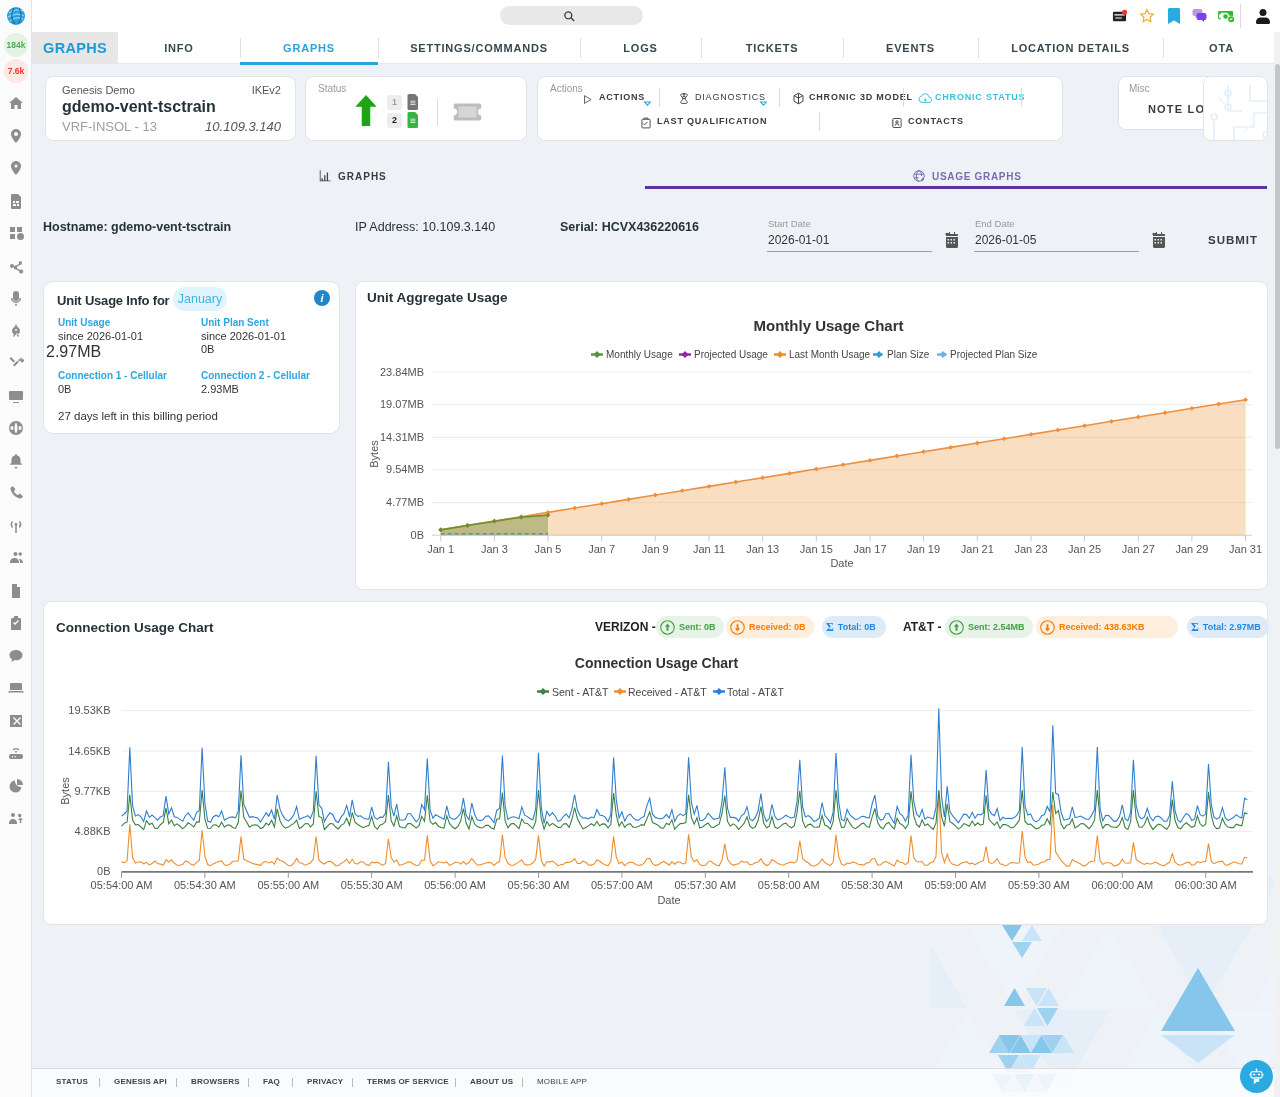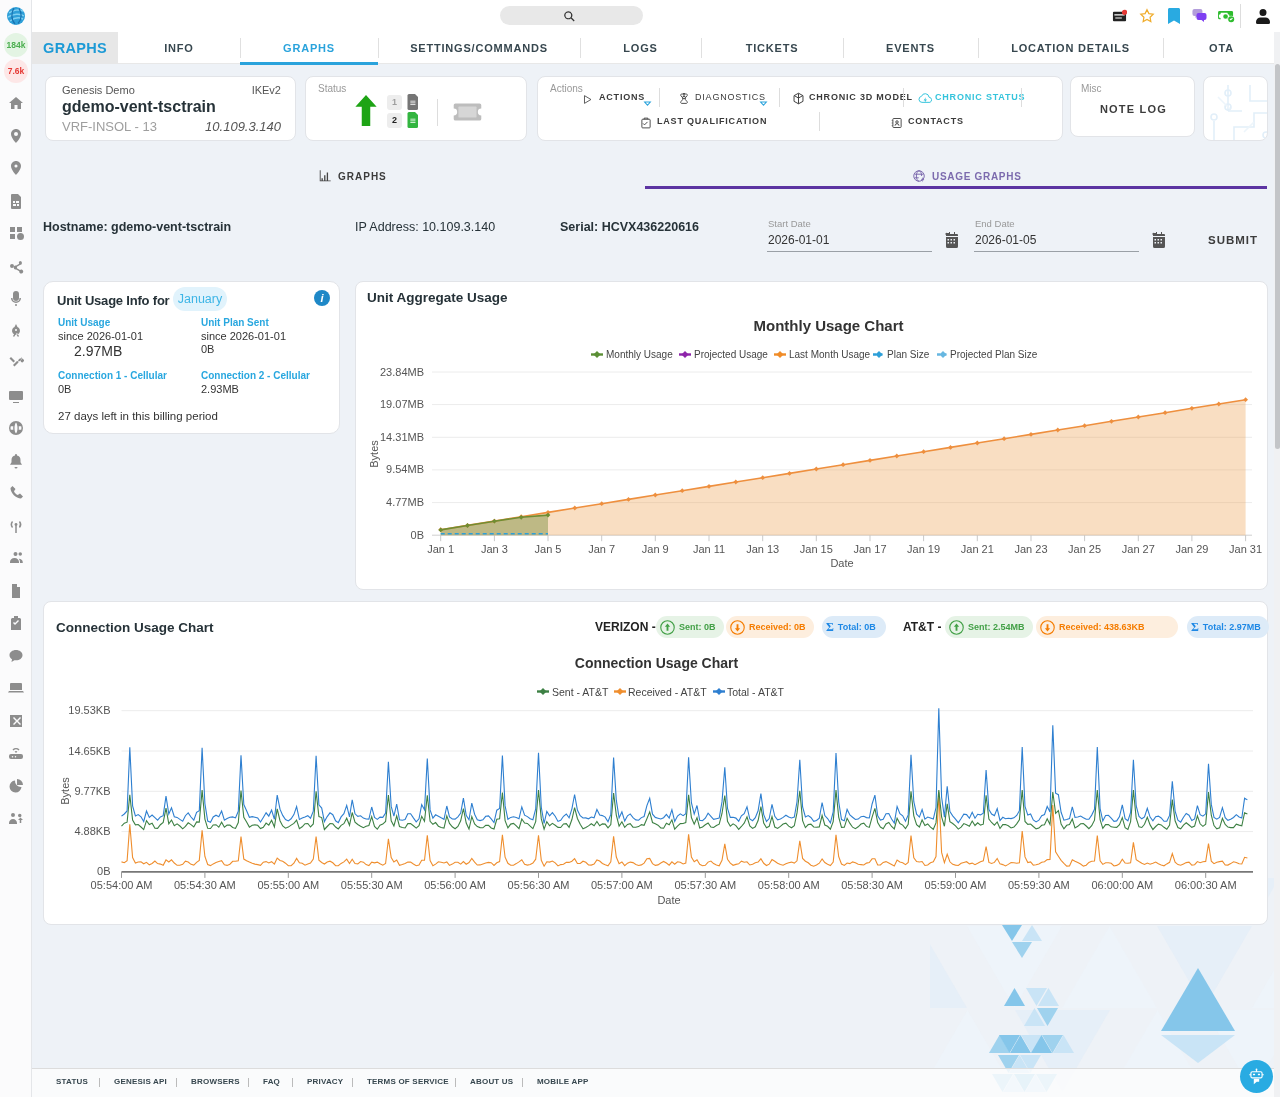--- a/index.html
+++ b/index.html
@@ -241,21 +241,21 @@
     <div class="abs" style="left:102px;top:38px"><svg width="12" height="12" viewBox="0 0 512 512">
         <path fill="none" stroke="#3c3c3c" stroke-width="38" d="M176 96V48h160v48m-224 0h288a32 32 0 0132 32v304a32 32 0 01-32 32H112a32 32 0 01-32-32V128a32 32 0 0132-32zm16 176l64 64 128-128"></path>
       </svg></div>
     <div class="abs" style="left:119px;top:39px;font-size:9px;font-weight:bold;letter-spacing:0.8px;color:#3a3a3a">LAST QUALIFICATION</div>
     <div class="abs" style="left:281px;top:35px;width:1px;height:19px;background:#ddd"></div>
     <div class="abs" style="left:353px;top:38px"><svg width="12" height="12" viewBox="0 0 512 512">
         <path fill="none" stroke="#3c3c3c" stroke-width="38" d="M112 64h288a32 32 0 0132 32v320a32 32 0 01-32 32H112a32 32 0 01-32-32V96a32 32 0 0132-32zm144 96a52 52 0 100 104 52 52 0 000-104zm-84 210a84 84 0 01168 0M64 144H32m32 112H32m32 112H32"></path>
       </svg></div>
     <div class="abs" style="left:370px;top:39px;font-size:9px;font-weight:bold;letter-spacing:0.8px;color:#3a3a3a">CONTACTS</div>
   </div>
-<div class="card" style="left:1070px;top:76px;width:125px;height:61px">
+<div class="card" style="left:1118px;top:76px;width:125px;height:54px">
     <div class="abs lab" style="left:10px;top:6px">Misc</div>
     <div class="abs" style="left:0;top:26px;width:125px;text-align:center;font-size:11px;font-weight:bold;letter-spacing:1.2px;color:#3c3c3c">NOTE LOG</div>
   </div>
 <div class="card" style="left:1203px;top:76px;width:65px;height:65px;overflow:hidden"><svg width="65" height="65" viewBox="0 0 65 65">
       <g stroke="#e2eff9" stroke-width="1.6" fill="none">
         <path d="M24 34V8m0 26h14M10 65V44"></path>
         <path d="M30 65V50h20V36h15"></path>
         <path d="M46 8v16h19"></path>
         <circle cx="24" cy="30" r="3"></circle>
         <circle cx="24" cy="16" r="3"></circle>
@@ -291,21 +291,21 @@
 <div class="abs" style="left:1151px;top:232px"><svg width="16" height="16" viewBox="0 0 448 512">
       <path fill="#555" d="M128 0h32v64h128V0h32v64h64a32 32 0 0132 32v32H32V96a32 32 0 0132-64h64V0zM32 160h384v304a48 48 0 01-48 48H80a48 48 0 01-48-48V160zm48 64v48h48v-48H80zm96 0v48h48v-48h-48zm96 0v48h48v-48h-48zm-192 96v48h48v-48H80zm96 0v48h48v-48h-48zm96 0v48h48v-48h-48z"></path>
     </svg></div>
 <div class="abs" style="left:1208px;top:234px;font-size:11.5px;font-weight:bold;letter-spacing:1px;color:#3c3c3c">SUBMIT</div>
 <div class="card" style="left:43px;top:281px;width:297px;height:153px;border-radius:10px">
     <div class="abs" style="left:13px;top:11px;font-size:13px;font-weight:bold;letter-spacing:-0.2px;color:#263238">Unit Usage Info for</div>
     <div class="abs" style="left:129px;top:5px;width:54px;height:24px;background:#e1f3fc;border-radius:13px;color:#3db5e6;font-size:12.5px;text-align:center;line-height:24px">January</div>
     <div class="abs" style="left:270px;top:8px;width:16px;height:16px;border-radius:50%;background:#1e88c7;color:#fff;font-size:11px;font-weight:bold;text-align:center;line-height:16px;font-style:italic">i</div>
     <div class="abs" style="left:14px;top:35px;font-size:10px;font-weight:bold;color:#29a7df">Unit Usage</div>
     <div class="abs" style="left:14px;top:48px;font-size:11px;color:#333">since 2026-01-01</div>
-    <div class="abs" style="left:30px;top:61px;font-size:14px;color:#333">2.97MB</div>
+    <div class="abs" style="left:2px;top:61px;font-size:16px;color:#333">2.97MB</div>
     <div class="abs" style="left:157px;top:35px;font-size:10px;font-weight:bold;color:#29a7df">Unit Plan Sent</div>
     <div class="abs" style="left:157px;top:48px;font-size:11px;color:#333">since 2026-01-01</div>
     <div class="abs" style="left:157px;top:61px;font-size:11px;color:#333">0B</div>
     <div class="abs" style="left:14px;top:88px;font-size:10px;font-weight:bold;color:#29a7df">Connection 1 - Cellular</div>
     <div class="abs" style="left:14px;top:101px;font-size:11px;color:#333">0B</div>
     <div class="abs" style="left:157px;top:88px;font-size:10px;font-weight:bold;color:#29a7df">Connection 2 - Cellular</div>
     <div class="abs" style="left:157px;top:101px;font-size:11px;color:#333">2.93MB</div>
     <div class="abs" style="left:14px;top:128px;font-size:11.5px;color:#333">27 days left in this billing period</div>
   </div>
 <div class="card" style="left:355px;top:281px;width:913px;height:309px">
@@ -529,21 +529,21 @@
     <path d="M78.5,215.1 L81.3,213.0 L84.1,210.0 L86.8,146.2 L89.6,204.8 L92.4,214.9 L95.2,213.6 L98.0,215.8 L100.7,220.5 L103.5,210.0 L106.3,216.4 L109.1,214.0 L111.9,216.6 L114.6,219.1 L117.4,215.9 L120.2,214.7 L123.0,195.1 L125.8,213.0 L128.5,206.9 L131.3,215.7 L134.1,216.4 L136.9,218.4 L139.7,220.2 L142.4,214.7 L145.2,211.9 L148.0,216.0 L150.8,219.1 L153.6,211.4 L156.3,209.7 L159.1,146.8 L161.9,202.6 L164.7,220.0 L167.5,221.2 L170.2,216.0 L173.0,214.2 L175.8,215.8 L178.6,210.0 L181.4,219.1 L184.1,217.5 L186.9,216.3 L189.7,215.9 L192.5,216.9 L195.3,210.3 L198.0,154.2 L200.8,203.6 L203.6,209.8 L206.4,216.3 L209.2,215.6 L211.9,216.2 L214.7,217.0 L217.5,221.0 L220.3,216.5 L223.1,211.8 L225.8,215.1 L228.6,209.0 L231.4,218.3 L234.2,194.1 L237.0,208.2 L239.7,214.4 L242.5,218.5 L245.3,219.9 L248.1,217.8 L250.9,213.6 L253.6,205.6 L256.4,218.5 L259.2,217.1 L262.0,216.0 L264.8,214.7 L267.5,217.2 L270.3,210.2 L273.1,154.9 L275.9,203.8 L278.7,207.1 L281.4,220.6 L284.2,215.6 L287.0,211.8 L289.8,213.7 L292.6,219.8 L295.3,221.6 L298.1,215.9 L300.9,212.6 L303.7,204.4 L306.5,215.9 L309.2,198.9 L312.0,212.8 L314.8,215.4 L317.6,214.8 L320.4,217.1 L323.1,218.0 L325.9,218.1 L328.7,206.0 L331.5,216.5 L334.3,218.4 L337.0,216.1 L339.8,216.4 L342.6,212.1 L345.4,160.9 L348.2,205.4 L350.9,215.2 L353.7,203.1 L356.5,218.8 L359.3,219.3 L362.1,218.5 L364.8,212.8 L367.6,212.7 L370.4,216.9 L373.2,220.8 L376.0,217.8 L378.7,203.6 L381.5,208.7 L384.3,157.5 L387.1,208.9 L389.9,217.2 L392.6,213.8 L395.4,215.2 L398.2,216.8 L401.0,218.3 L403.8,205.0 L406.5,215.9 L409.3,218.0 L412.1,218.1 L414.9,215.8 L417.7,212.0 L420.4,197.2 L423.2,214.4 L426.0,218.8 L428.8,202.2 L431.6,213.2 L434.3,218.7 L437.1,219.6 L439.9,218.8 L442.7,215.3 L445.5,214.9 L448.2,217.8 L451.0,221.5 L453.8,209.2 L456.6,207.5 L459.4,154.5 L462.1,204.9 L464.9,218.3 L467.7,216.4 L470.5,215.7 L473.3,216.6 L476.0,217.7 L478.8,205.9 L481.6,214.2 L484.4,215.6 L487.2,217.7 L489.9,218.7 L492.7,207.8 L495.5,151.7 L498.3,206.3 L501.1,222.5 L503.8,210.5 L506.6,214.9 L509.4,211.7 L512.2,215.2 L515.0,220.4 L517.7,219.2 L520.5,215.3 L523.3,213.0 L526.1,216.9 L528.9,207.8 L531.6,193.5 L534.4,209.1 L537.2,214.7 L540.0,217.0 L542.8,216.9 L545.5,217.8 L548.3,216.0 L551.1,216.8 L553.9,208.5 L556.7,214.0 L559.4,214.6 L562.2,216.1 L565.0,220.8 L567.8,213.4 L570.6,156.5 L573.3,199.2 L576.1,216.9 L578.9,210.9 L581.7,220.1 L584.5,214.8 L587.2,212.9 L590.0,216.7 L592.8,218.9 L595.6,219.2 L598.4,216.6 L601.1,215.5 L603.9,204.6 L606.7,197.3 L609.5,213.2 L612.3,216.4 L615.0,217.2 L617.8,218.0 L620.6,216.7 L623.4,213.4 L626.2,217.0 L628.9,208.7 L631.7,220.5 L634.5,215.1 L637.3,212.9 L640.1,214.6 L642.8,212.8 L645.6,156.4 L648.4,201.7 L651.2,213.1 L654.0,204.5 L656.7,219.3 L659.5,219.7 L662.3,217.2 L665.1,212.2 L667.9,215.3 L670.6,218.3 L673.4,217.7 L676.2,217.1 L679.0,200.9 L681.8,166.3 L684.5,207.5 L687.3,216.4 L690.1,216.3 L692.9,217.1 L695.7,220.2 L698.4,214.8 L701.2,212.6 L704.0,205.8 L706.8,218.0 L709.6,219.7 L712.3,216.7 L715.1,209.8 L717.9,192.6 L720.7,213.6 L723.5,220.4 L726.2,217.6 L729.0,203.3 L731.8,215.3 L734.6,218.8 L737.4,218.0 L740.1,216.4 L742.9,214.2 L745.7,216.0 L748.5,217.0 L751.3,216.1 L754.0,200.8 L756.8,158.8 L759.6,206.0 L762.4,215.9 L765.2,214.6 L767.9,216.5 L770.7,220.3 L773.5,219.4 L776.3,217.1 L779.1,201.5 L781.8,214.6 L784.6,217.5 L787.4,221.8 L790.2,210.8 L793.0,152.0 L795.7,200.8 L798.5,218.6 L801.3,219.8 L804.1,208.4 L806.9,214.0 L809.6,216.2 L812.4,218.5 L815.2,218.1 L818.0,215.7 L820.8,215.3 L823.5,216.6 L826.3,217.0 L829.1,203.0 L831.9,194.1 L834.7,214.8 L837.4,219.0 L840.2,218.2 L843.0,212.7 L845.8,212.5 L848.6,218.0 L851.3,222.1 L854.1,205.5 L856.9,212.7 L859.7,214.8 L862.5,220.2 L865.2,213.9 L868.0,153.8 L870.8,200.7 L873.6,213.2 L876.4,216.1 L879.1,208.5 L881.9,218.1 L884.7,216.0 L887.5,217.0 L890.3,218.1 L893.0,206.6 L895.8,107.3 L898.6,196.3 L901.4,216.1 L904.2,185.2 L906.9,210.6 L909.7,214.8 L912.5,218.1 L915.3,221.7 L918.1,217.5 L920.8,213.2 L923.6,213.6 L926.4,217.3 L929.2,211.2 L932.0,217.2 L934.7,213.3 L937.5,213.9 L940.3,212.1 L943.1,169.0 L945.9,208.5 L948.6,213.1 L951.4,214.6 L954.2,207.6 L957.0,219.5 L959.8,216.3 L962.5,217.7 L965.3,217.2 L968.1,217.6 L970.9,216.8 L973.7,214.4 L976.4,209.7 L979.2,146.0 L982.0,205.3 L984.8,214.1 L987.6,213.0 L990.3,218.9 L993.1,220.9 L995.9,219.2 L998.7,214.7 L1001.5,213.5 L1004.2,205.5 L1007.0,211.1 L1009.8,124.2 L1012.6,192.2 L1015.4,193.7 L1018.1,211.3 L1020.9,219.2 L1023.7,218.5 L1026.5,217.6 L1029.3,205.8 L1032.0,216.3 L1034.8,216.0 L1037.6,215.0 L1040.4,216.7 L1043.2,218.3 L1045.9,218.2 L1048.7,214.1 L1051.5,208.3 L1054.3,146.0 L1057.1,207.5 L1059.8,219.9 L1062.6,214.5 L1065.4,214.3 L1068.2,217.2 L1071.0,220.3 L1073.7,219.9 L1076.5,215.6 L1079.3,203.9 L1082.1,217.7 L1084.9,219.8 L1087.6,211.5 L1090.4,158.9 L1093.2,205.0 L1096.0,215.4 L1098.8,217.8 L1101.5,215.9 L1104.3,207.4 L1107.1,216.1 L1109.9,219.8 L1112.7,215.7 L1115.4,215.1 L1118.2,217.0 L1121.0,220.3 L1123.8,220.3 L1126.6,214.4 L1129.3,180.2 L1132.1,210.1 L1134.9,219.2 L1137.7,221.1 L1140.5,216.2 L1143.2,212.5 L1146.0,214.2 L1148.8,219.5 L1151.6,217.9 L1154.4,204.6 L1157.1,213.7 L1159.9,215.2 L1162.7,212.8 L1165.5,162.8 L1168.3,203.4 L1171.0,216.4 L1173.8,218.2 L1176.6,216.5 L1179.4,206.7 L1182.2,216.6 L1184.9,219.3 L1187.7,218.3 L1190.5,216.5 L1193.3,213.7 L1196.1,216.0 L1198.8,217.0 L1201.6,197.2 L1204.4,198.9" fill="none" stroke="#2e7fd0" stroke-width="1.1"></path>
   </svg>
 <div class="abs" style="left:32px;top:1068px;width:1248px;height:29px;background:rgba(252,252,253,0.82);border-top:1px solid #dcdcdc;z-index:3"></div>
 <div class="abs" style="left:56px;top:1077px;font-size:8px;font-weight:bold;letter-spacing:0.2px;color:#37474f;z-index:3">STATUS</div>
 <div class="abs" style="left:114px;top:1077px;font-size:8px;font-weight:bold;letter-spacing:0.2px;color:#37474f;z-index:3">GENESIS API</div>
 <div class="abs" style="left:191px;top:1077px;font-size:8px;font-weight:bold;letter-spacing:0.2px;color:#37474f;z-index:3">BROWSERS</div>
 <div class="abs" style="left:263px;top:1077px;font-size:8px;font-weight:bold;letter-spacing:0.2px;color:#37474f;z-index:3">FAQ</div>
 <div class="abs" style="left:307px;top:1077px;font-size:8px;font-weight:bold;letter-spacing:0.2px;color:#37474f;z-index:3">PRIVACY</div>
 <div class="abs" style="left:367px;top:1077px;font-size:8px;font-weight:bold;letter-spacing:0.2px;color:#37474f;z-index:3">TERMS OF SERVICE</div>
 <div class="abs" style="left:470px;top:1077px;font-size:8px;font-weight:bold;letter-spacing:0.2px;color:#37474f;z-index:3">ABOUT US</div>
-<div class="abs" style="left:537px;top:1077px;font-size:8px;font-weight:bold;letter-spacing:0.2px;color:#37474f;z-index:3">MOBILE APP</div>
+<div class="abs" style="left:537px;top:1077px;font-size:8px;font-weight:normal;letter-spacing:0.2px;color:#37474f;z-index:3">MOBILE APP</div>
 <div class="abs" style="left:99px;top:1078px;width:1px;height:9px;background:#bbb;z-index:3"></div>
 <div class="abs" style="left:176px;top:1078px;width:1px;height:9px;background:#bbb;z-index:3"></div>
 <div class="abs" style="left:248px;top:1078px;width:1px;height:9px;background:#bbb;z-index:3"></div>
 <div class="abs" style="left:292px;top:1078px;width:1px;height:9px;background:#bbb;z-index:3"></div>
 <div class="abs" style="left:352px;top:1078px;width:1px;height:9px;background:#bbb;z-index:3"></div>
 <div class="abs" style="left:455px;top:1078px;width:1px;height:9px;background:#bbb;z-index:3"></div>
 <div class="abs" style="left:522px;top:1078px;width:1px;height:9px;background:#bbb;z-index:3"></div>
 <div class="abs" style="left:1240px;top:1060px;width:33px;height:33px;border-radius:50%;background:#29abe2;z-index:6"></div>
 <svg class="abs" style="left:1246px;top:1066px;z-index:7" width="21" height="21" viewBox="0 0 512 512">
     <g fill="none" stroke="#fff" stroke-width="28">

